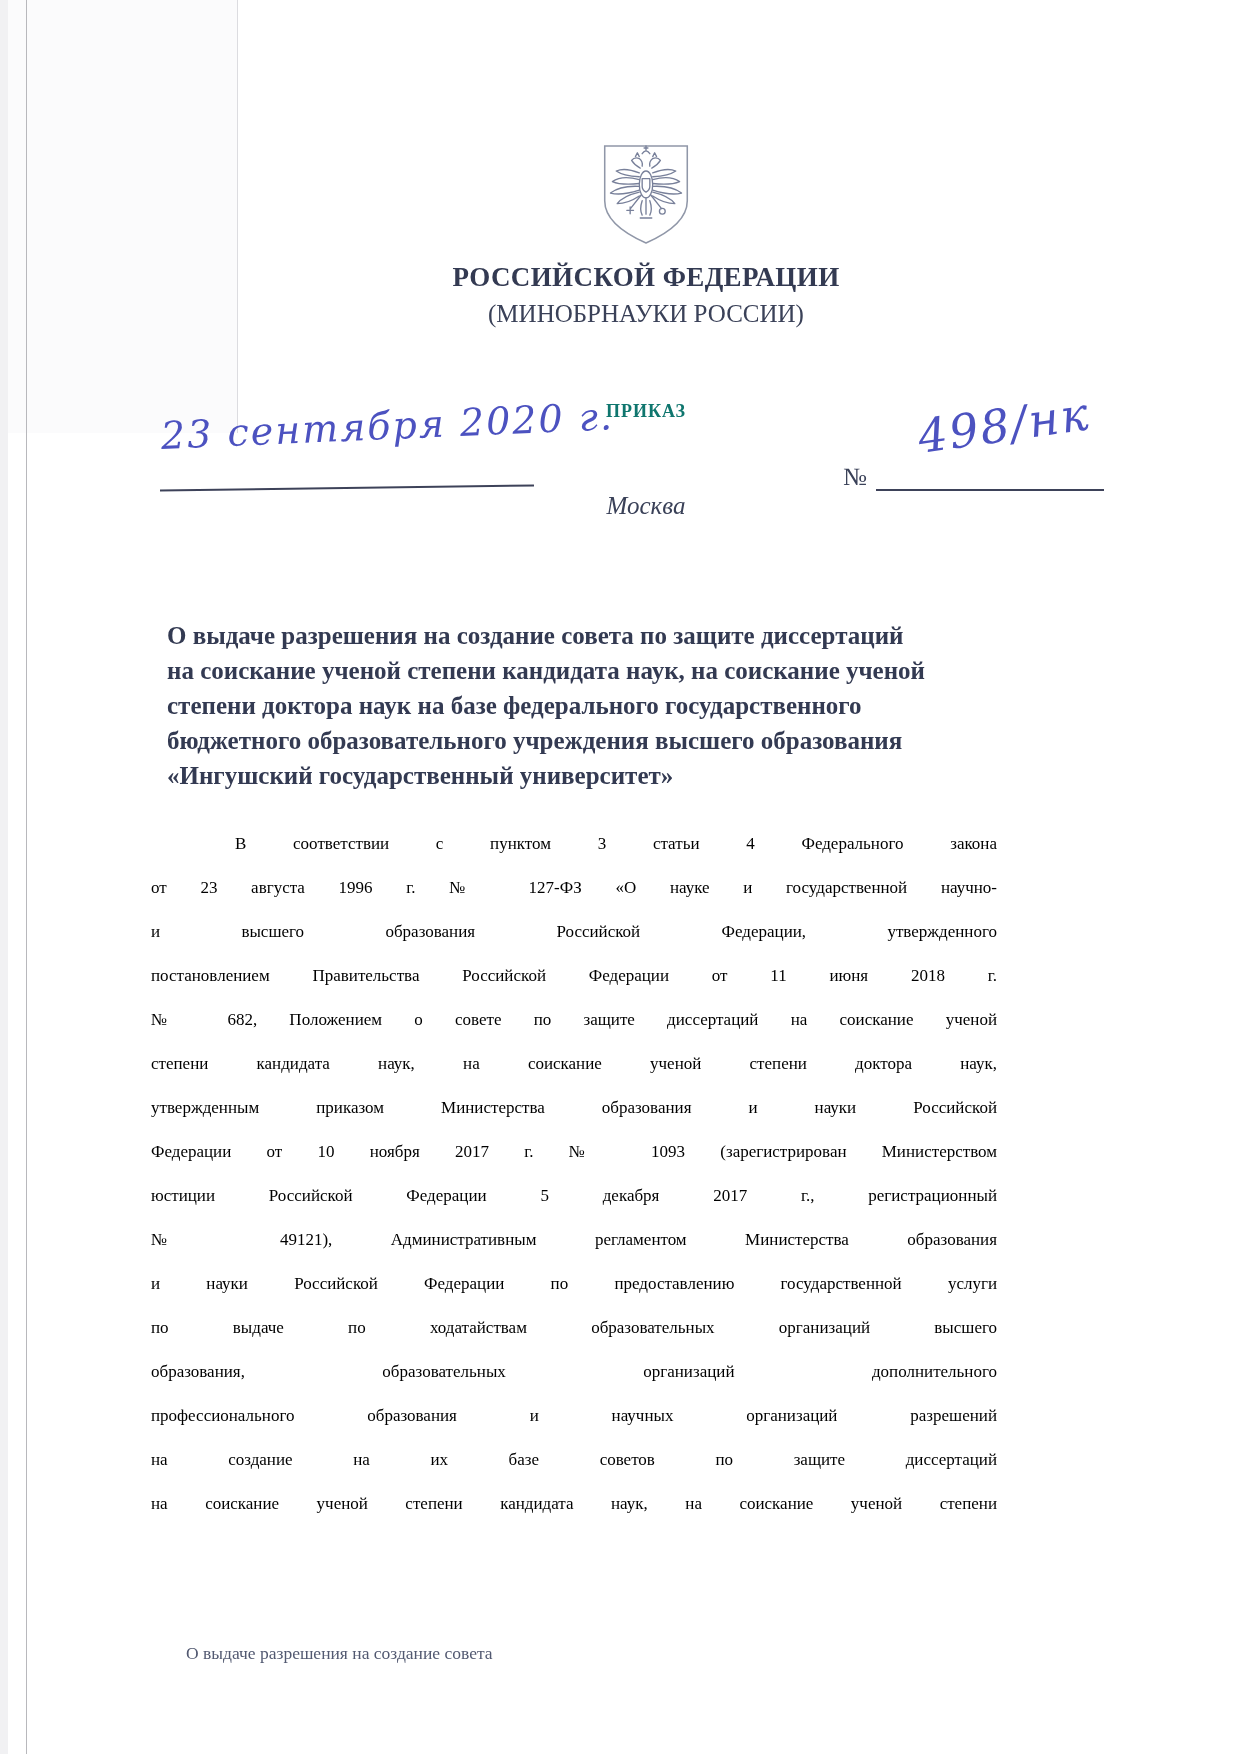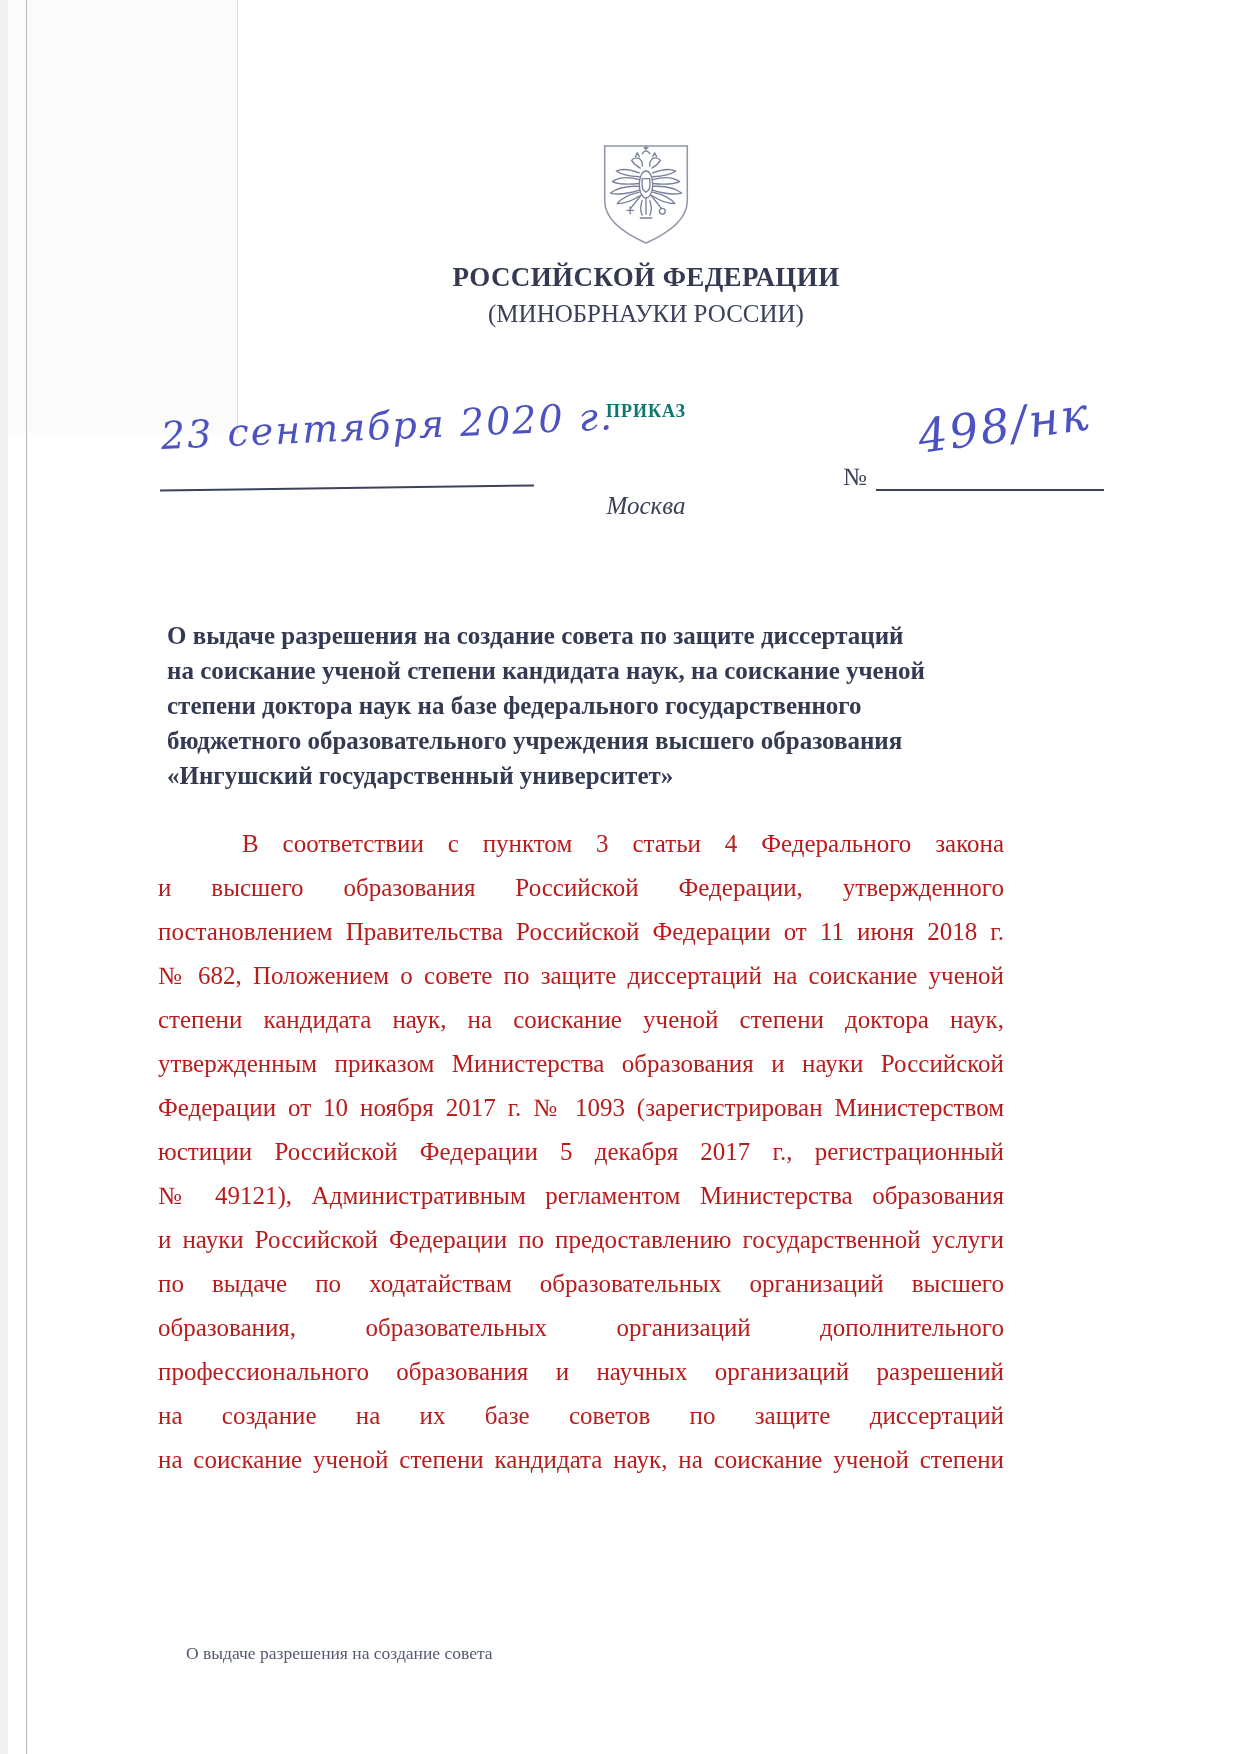--- a/index.html
+++ b/index.html
@@ -30,21 +30,21 @@
   }
   .date-hw{left:162px;top:414px;font-size:38px;letter-spacing:2px;transform:rotate(-2.5deg);transform-origin:left bottom;}
   .date-line{left:160px;top:487px;width:374px;border-bottom:2px solid #3d4259;transform:rotate(-0.8deg);}
   .no-label{left:843px;top:463px;font-size:25px;color:#3a4158;}
   .no-line{left:876px;top:489px;width:228px;border-bottom:2px solid #3d4259;}
   .num-hw{left:922px;top:410px;font-size:46px;letter-spacing:2px;transform:rotate(-8deg);transform-origin:left bottom;}
   
   .title{left:167px;top:618px;width:846px;text-align:left;font-weight:bold;
          font-size:25px;line-height:35px;color:#333a52;}
   
-  .body-text{left:158px;top:822px;width:846px;font-size:25px;color:#b91c1c;}
+  .body-text{left:151px;top:822px;width:846px;font-size:17px;color:#000000;}
   .bl{height:44px;line-height:44px;text-align:justify;text-align-last:justify;
       width:846px;white-space:nowrap;}
   .bl-first{padding-left:84px;width:762px;}
   
   .footer{left:186px;top:1643px;font-size:17.5px;color:#525971;}
 </style>
 </head>
 <body>
 
 <div class="abs edge-strip"></div>
@@ -97,20 +97,21 @@
 <div class="abs title">
   <div>О выдаче разрешения на создание совета по защите диссертаций</div>
   <div>на соискание ученой степени кандидата наук, на соискание ученой</div>
   <div>степени доктора наук на базе федерального государственного</div>
   <div>бюджетного образовательного учреждения высшего образования</div>
   <div>«Ингушский государственный университет»</div>
 </div>
 
 <div class="abs body-text">
   <div class="bl bl-first">В соответствии с пунктом 3 статьи 4 Федерального закона</div>
+  <div class="bl">от 23 августа 1996 г. № 127-ФЗ «О науке и государственной научно-</div>
   <div class="bl">и высшего образования Российской Федерации, утвержденного</div>
   <div class="bl">постановлением Правительства Российской Федерации от 11 июня 2018 г.</div>
   <div class="bl">№ 682, Положением о совете по защите диссертаций на соискание ученой</div>
   <div class="bl">степени кандидата наук, на соискание ученой степени доктора наук,</div>
   <div class="bl">утвержденным приказом Министерства образования и науки Российской</div>
   <div class="bl">Федерации от 10 ноября 2017 г. № 1093 (зарегистрирован Министерством</div>
   <div class="bl">юстиции Российской Федерации 5 декабря 2017 г., регистрационный</div>
   <div class="bl">№ 49121), Административным регламентом Министерства образования</div>
   <div class="bl">и науки Российской Федерации по предоставлению государственной услуги</div>
   <div class="bl">по выдаче по ходатайствам образовательных организаций высшего</div>

